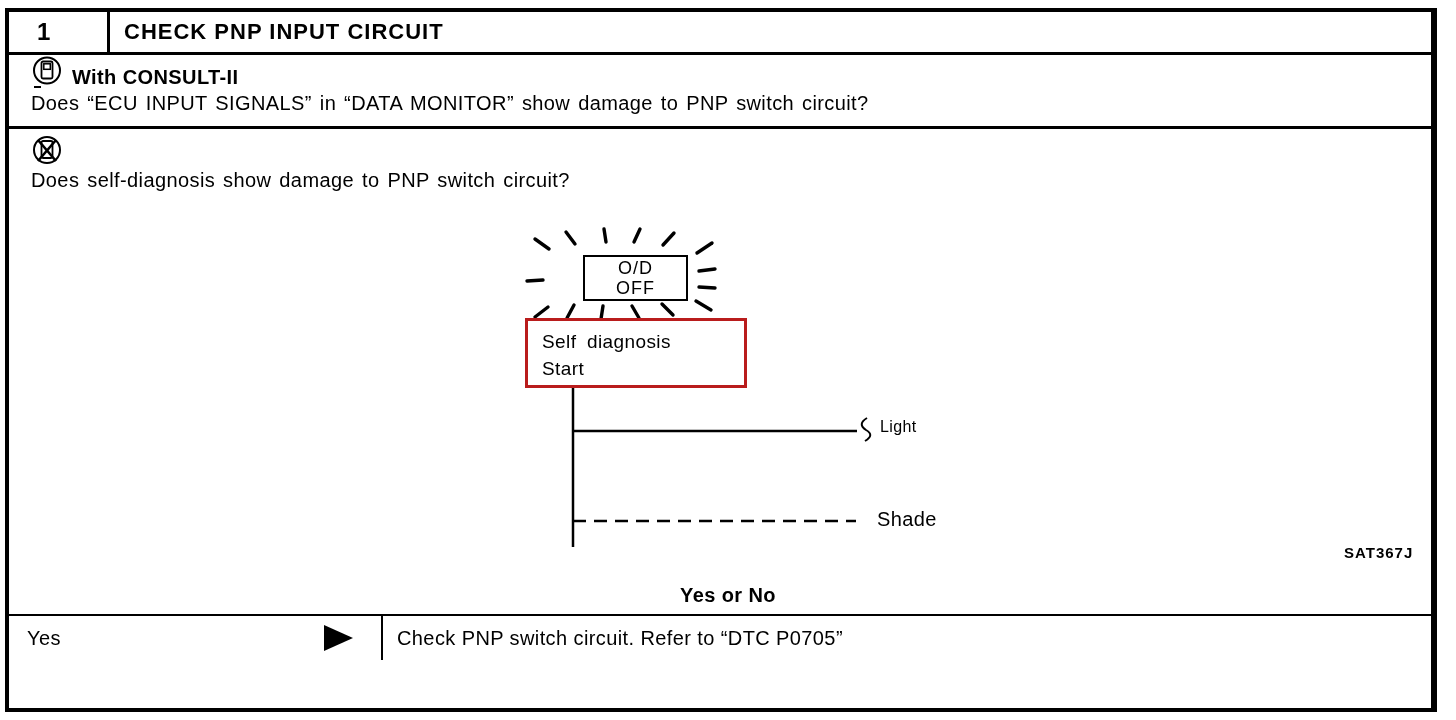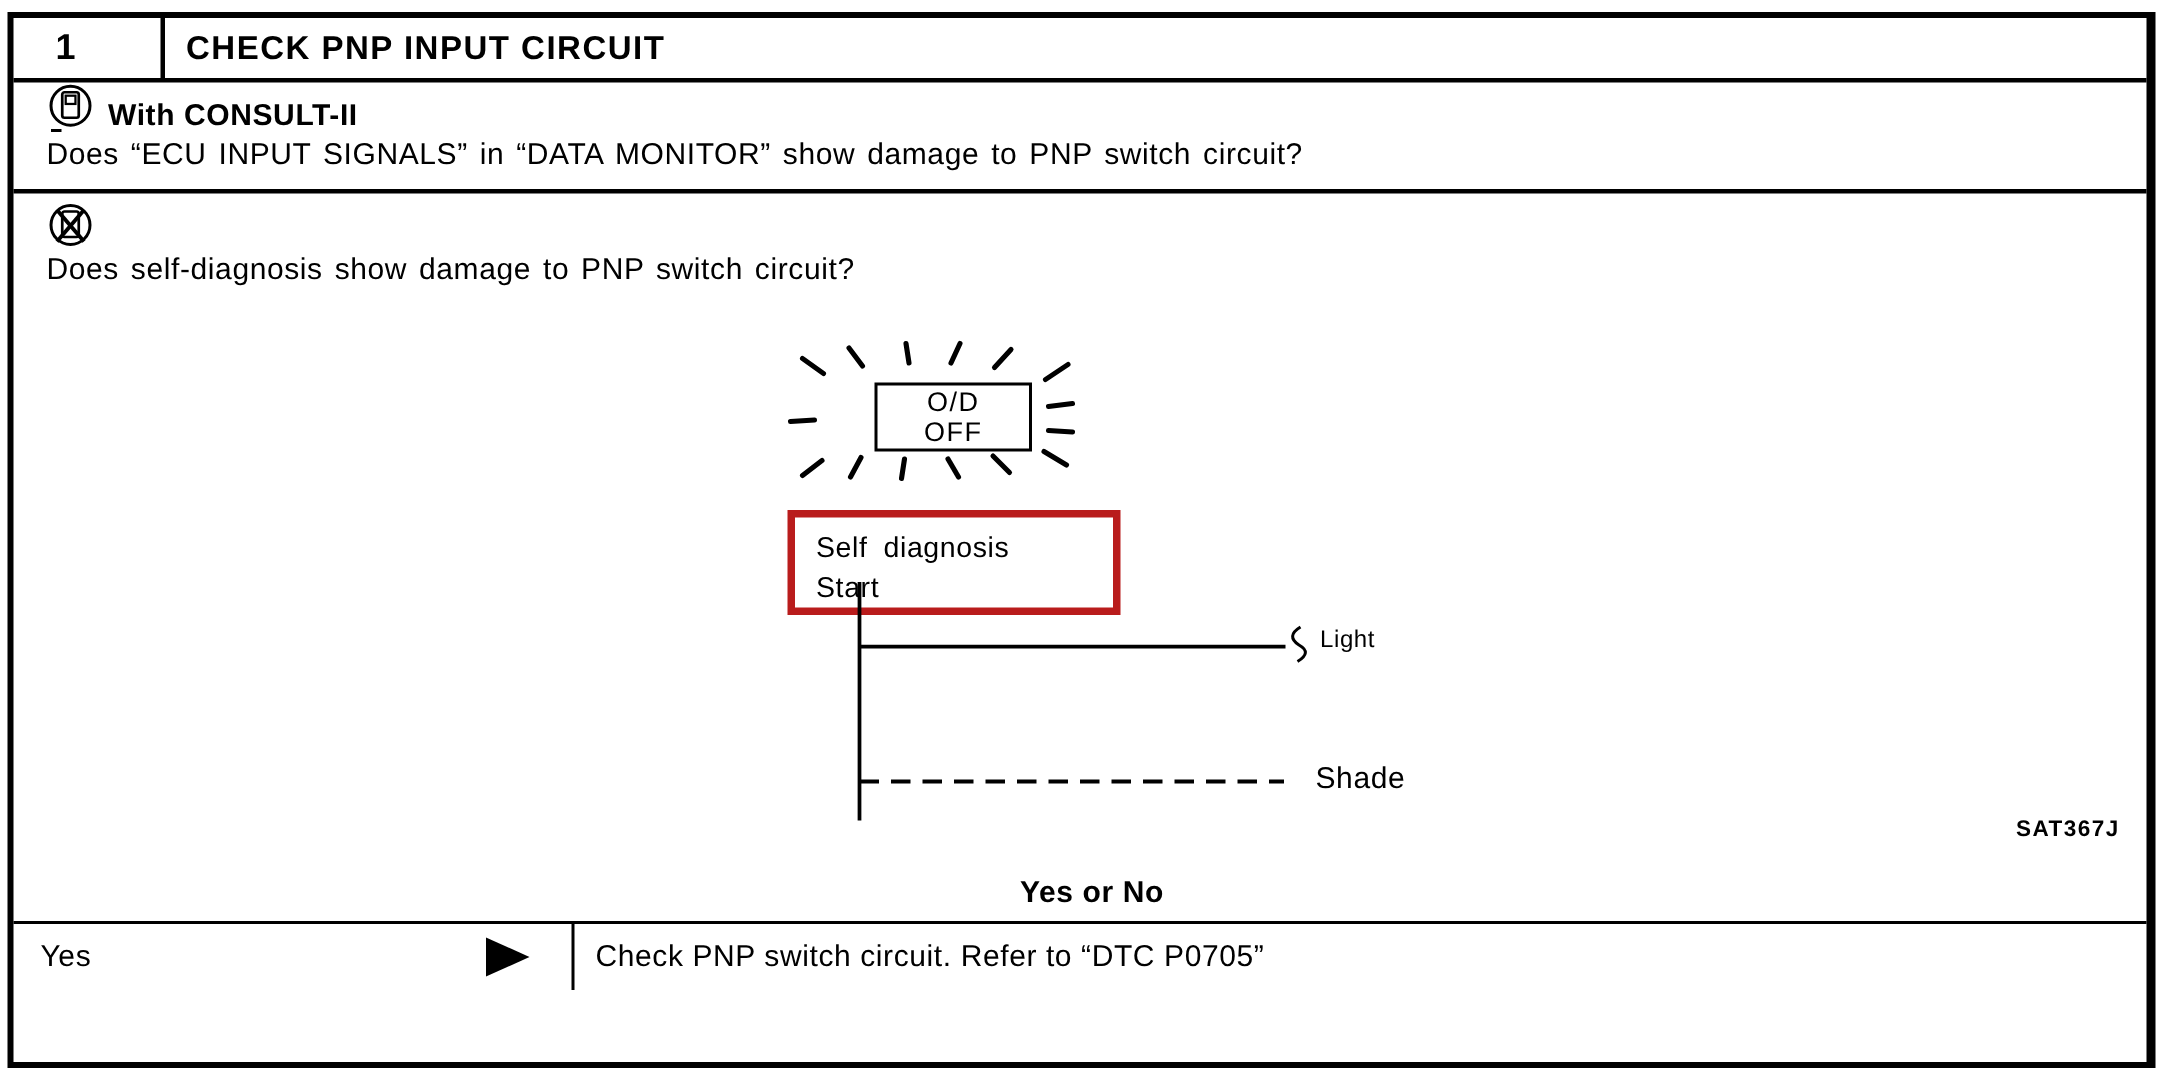--- a/index.html
+++ b/index.html
@@ -43,23 +43,22 @@
   }
   .cell-action { flex:1; display:flex; align-items:center; padding-left:14px; font-size:20px; }
   
   .odoff-box {
     position:absolute; left:583px; top:255px; width:105px; height:46px;
     border:2px solid #000; display:flex; flex-direction:column; align-items:center;
     justify-content:center; font-size:18px; line-height:20px; letter-spacing:1px;
   }
   .selfdiag-box {
     position:absolute; left:525px; top:318px; width:222px; height:70px;
-    border:5px solid #b91c1c; padding:7px 0 0 14px; font-size:19px; line-height:27px;
+    border:3px solid #b91c1c; padding:7px 0 0 14px; font-size:19px; line-height:27px;
     word-spacing:5px;
-    margin-top:22px;
   }
   .rays-svg  { position:absolute; left:515px; top:222px; }
   .lines-svg { position:absolute; left:500px; top:380px; }
   .light-label { position:absolute; left:880px; top:418px; font-size:16px; }
   .shade-label { position:absolute; left:877px; top:508px; font-size:20px; }
   .sat-code { position:absolute; left:1344px; top:544px; font-size:15px; font-weight:bold; letter-spacing:1px; }
   .yes-or-no {
     position:absolute; left:0; top:584px; width:1456px; text-align:center;
     font-weight:bold; font-size:20px;
   }

